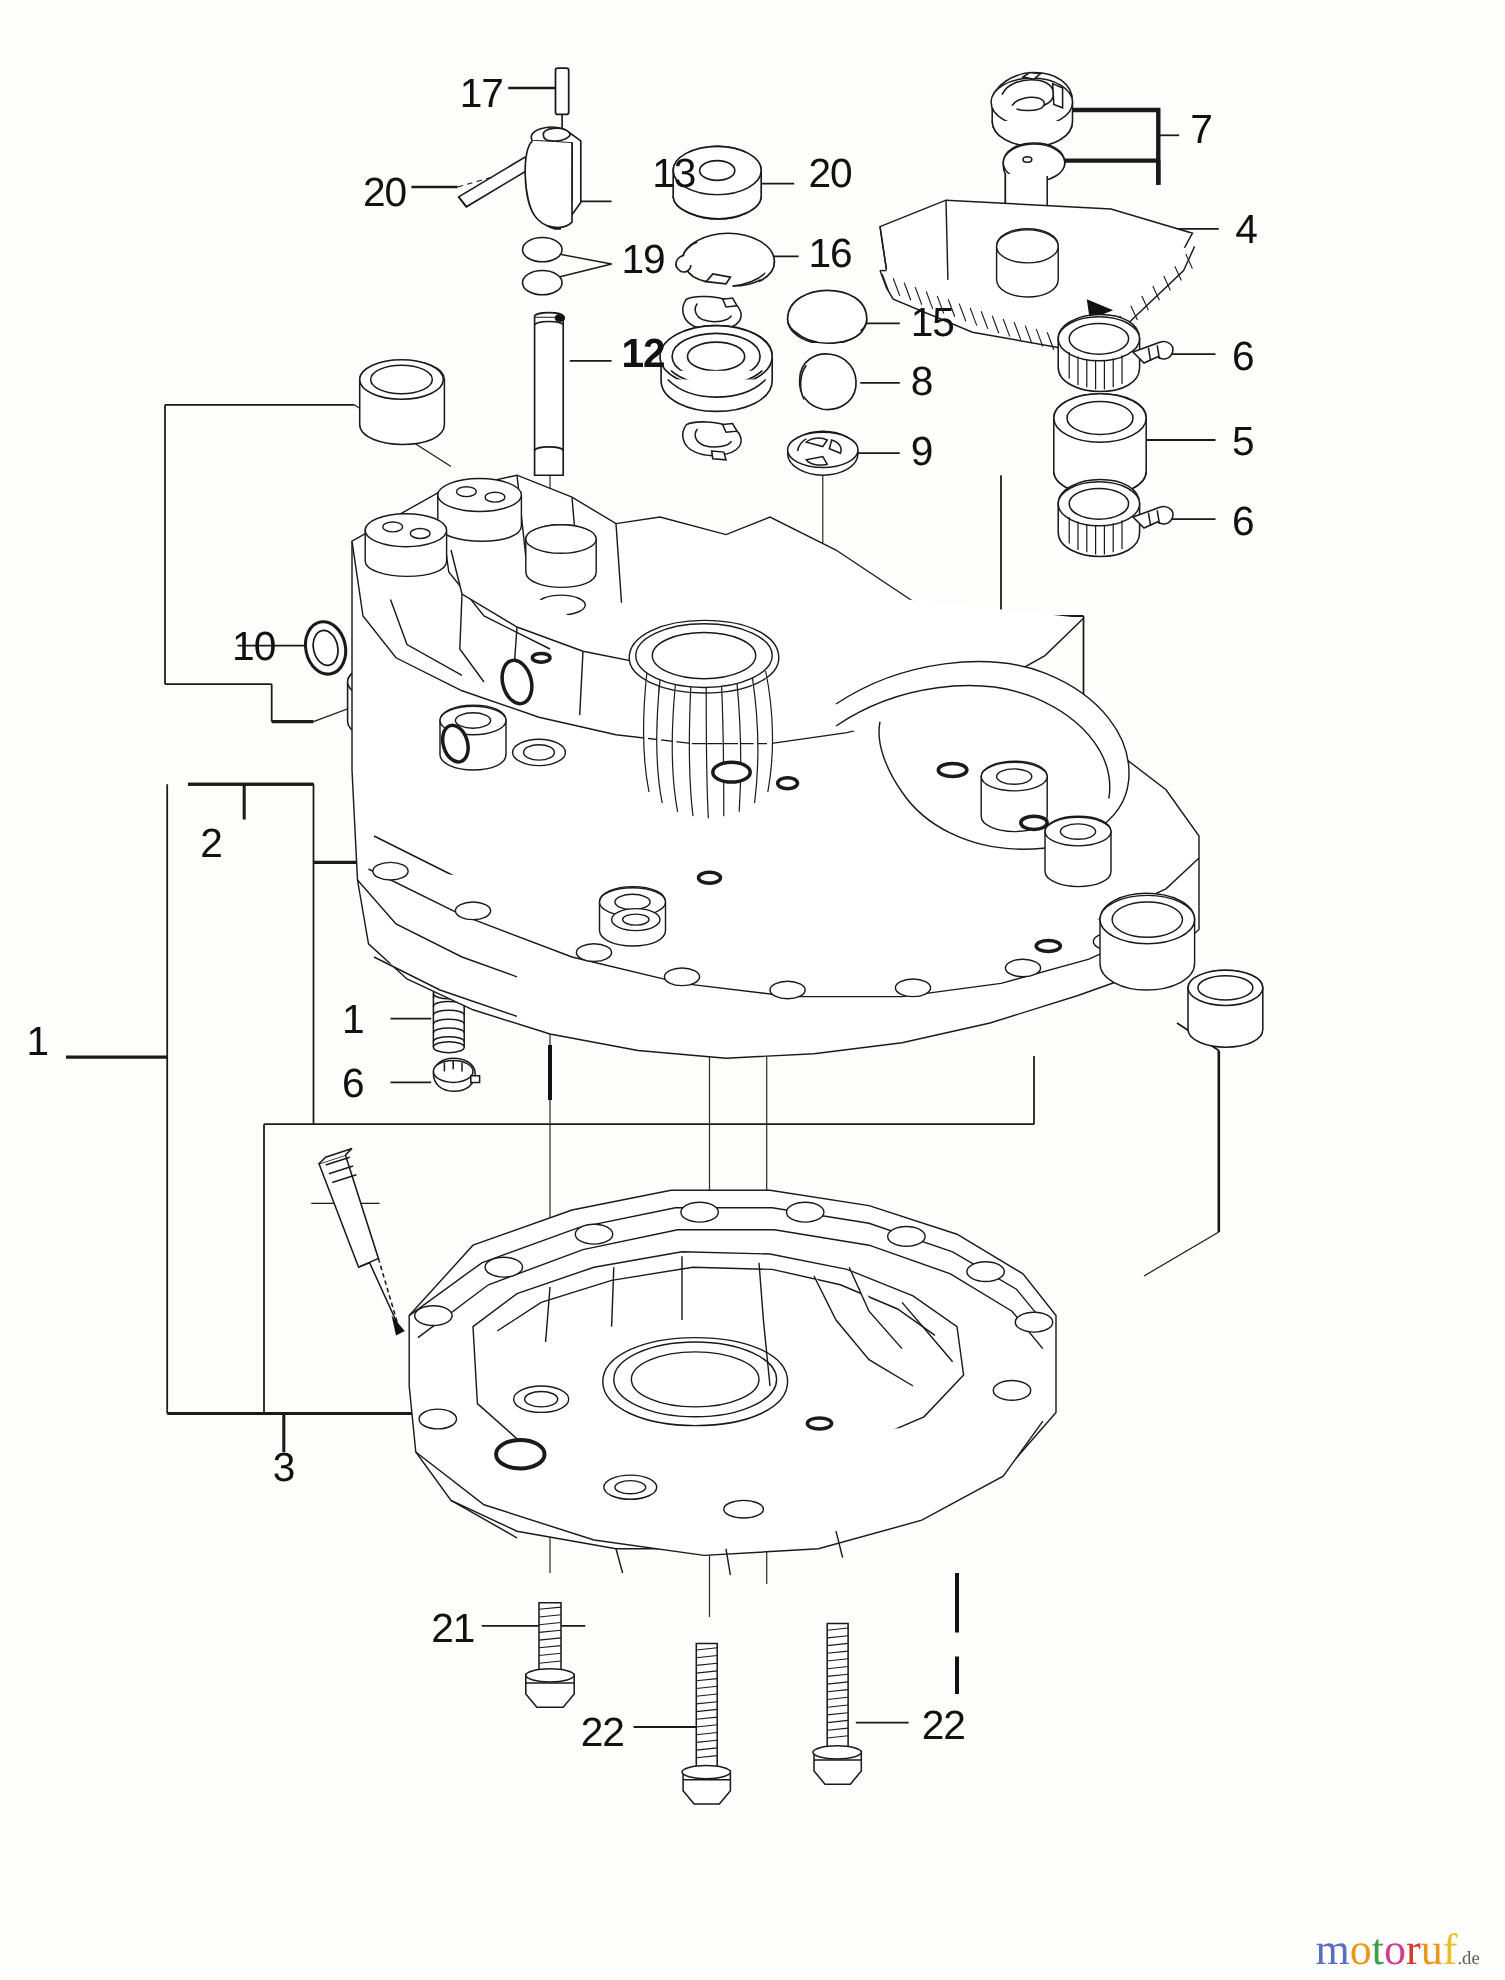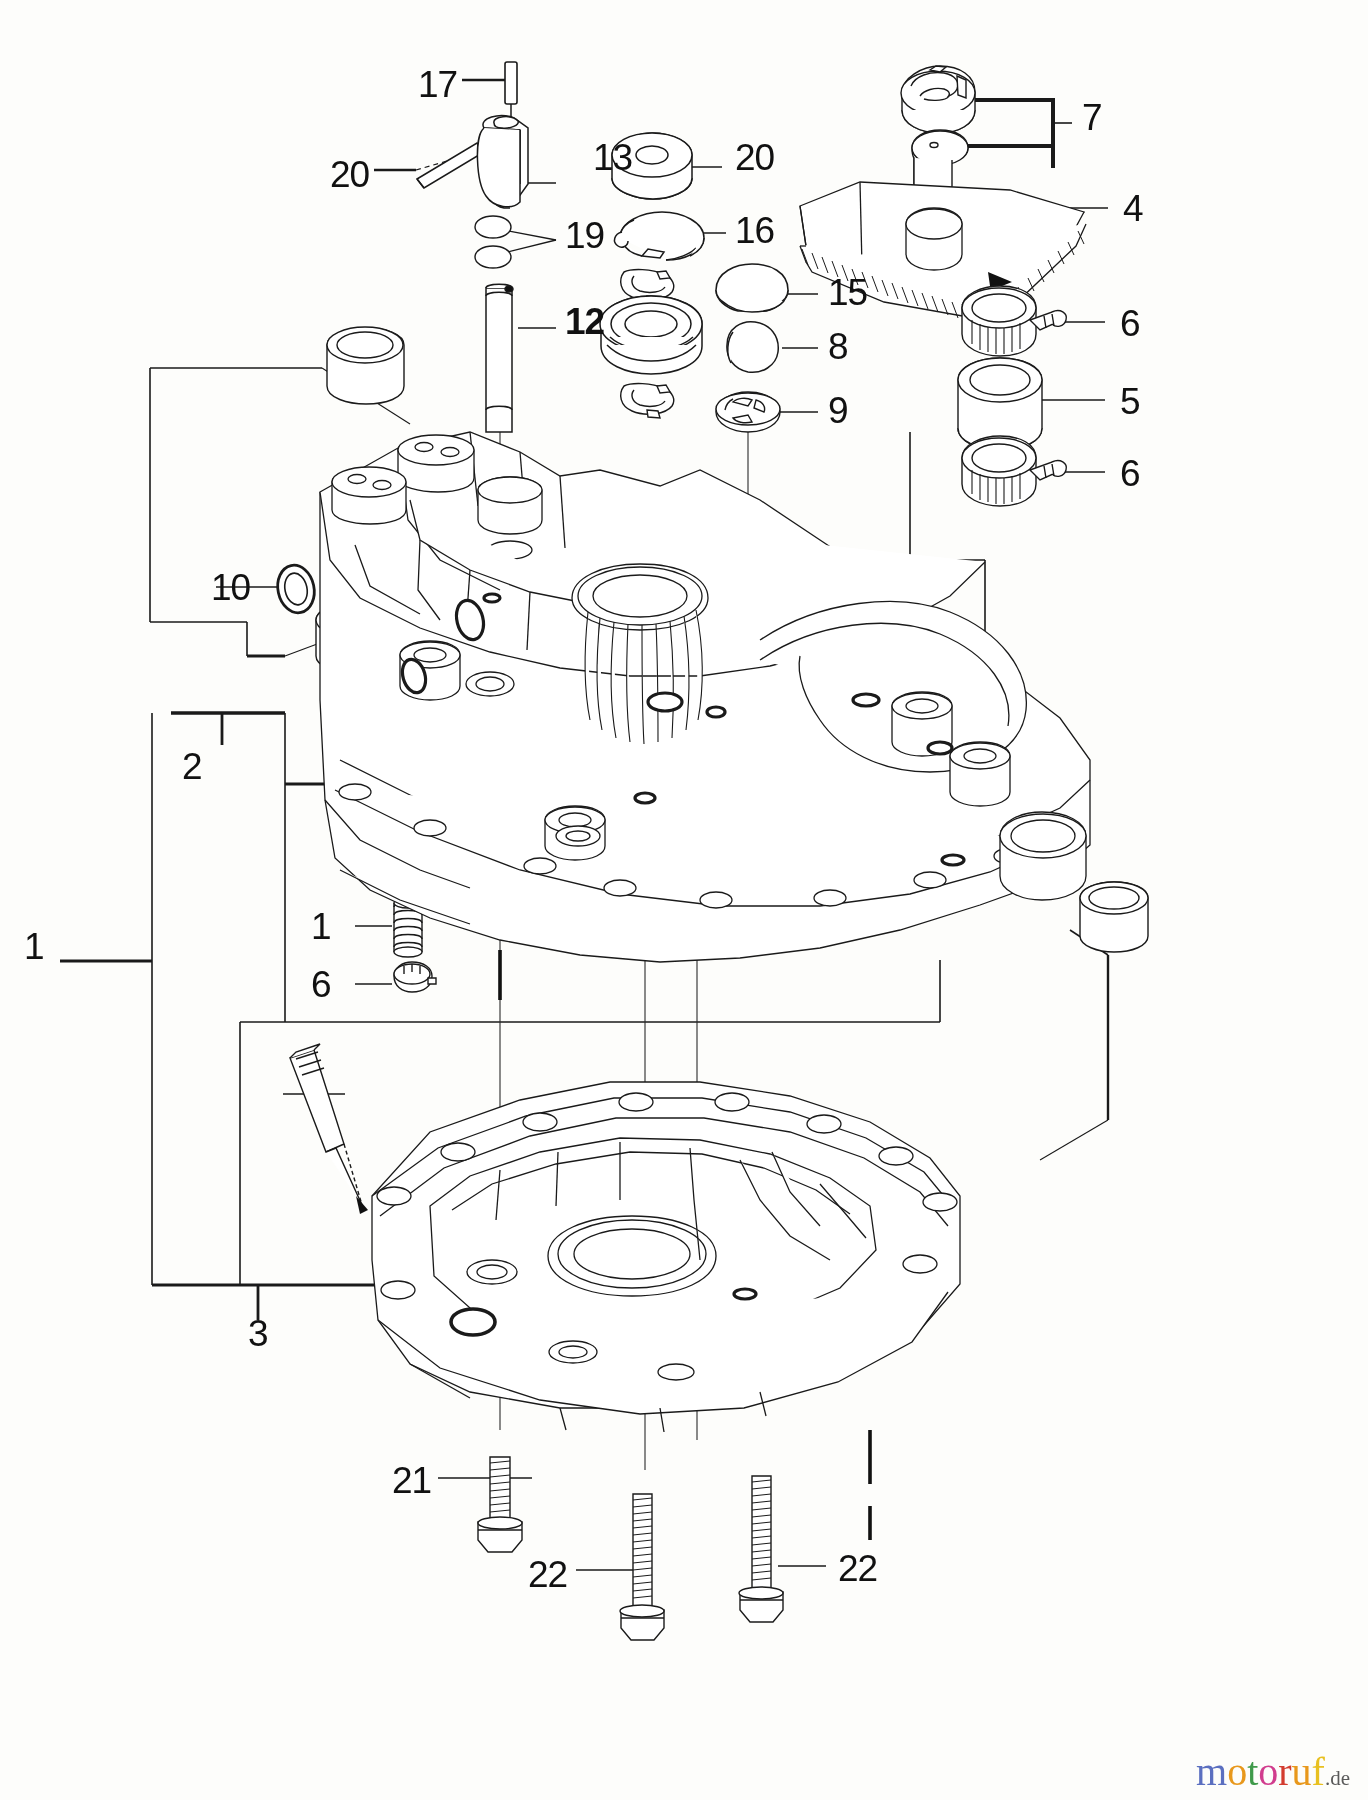--- a/index.html
+++ b/index.html
@@ -2,21 +2,21 @@
 <html><head>
 <meta charset="utf-8">
 <style>
   html,body{margin:0;padding:0;background:#fdfdfb;}
   body{font-family:"Liberation Sans",sans-serif;}
   #page{position:relative;width:1368px;height:1800px;background:#fdfdfb;overflow:hidden;}
   #svgroot{position:absolute;left:0;top:0;width:1368px;height:1800px;}
   .callout{position:absolute;font-family:"Liberation Sans",sans-serif;font-size:37px;font-weight:400;color:#111;line-height:1;white-space:nowrap;letter-spacing:-1px;}
   .wm{position:absolute;font-family:"Liberation Serif",serif;font-size:40px;line-height:1;white-space:nowrap;}
   .wm span{display:inline-block;}
-  .wm .de{font-size:21px;color:#5a5a5a;}
+  .wm .de{font-size:17px;color:#5a5a5a;}
 </style>
 </head>
 <body>
 
 <div id="page">
 
 <svg id="svgroot" viewBox="0 0 1368 1800" xmlns="http://www.w3.org/2000/svg">
   <defs>
     <g id="g-thin"></g>
   </defs>

